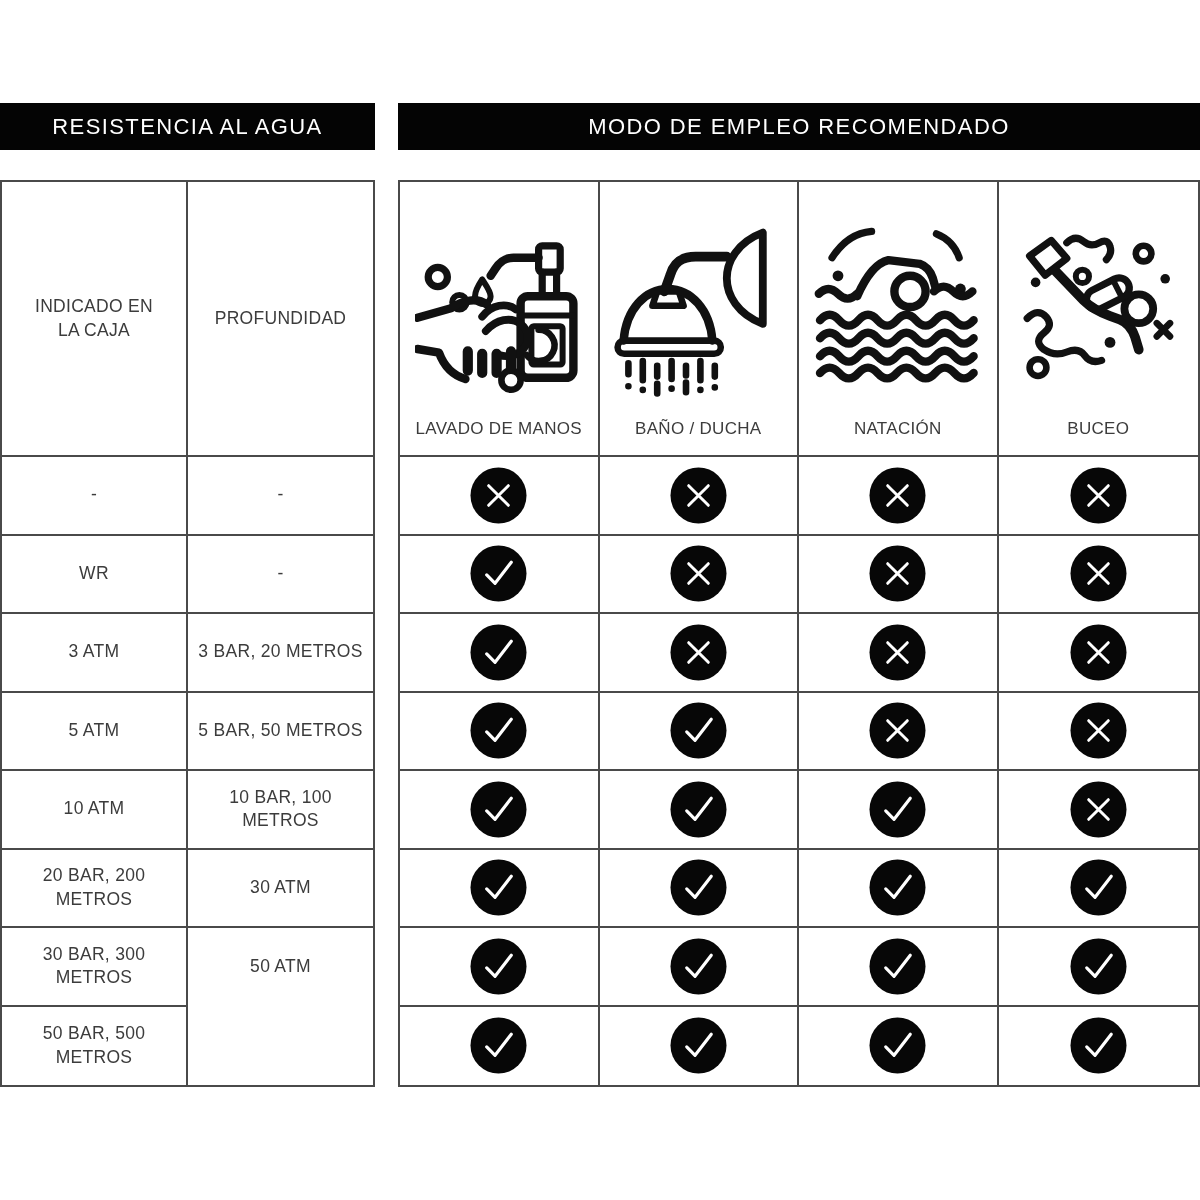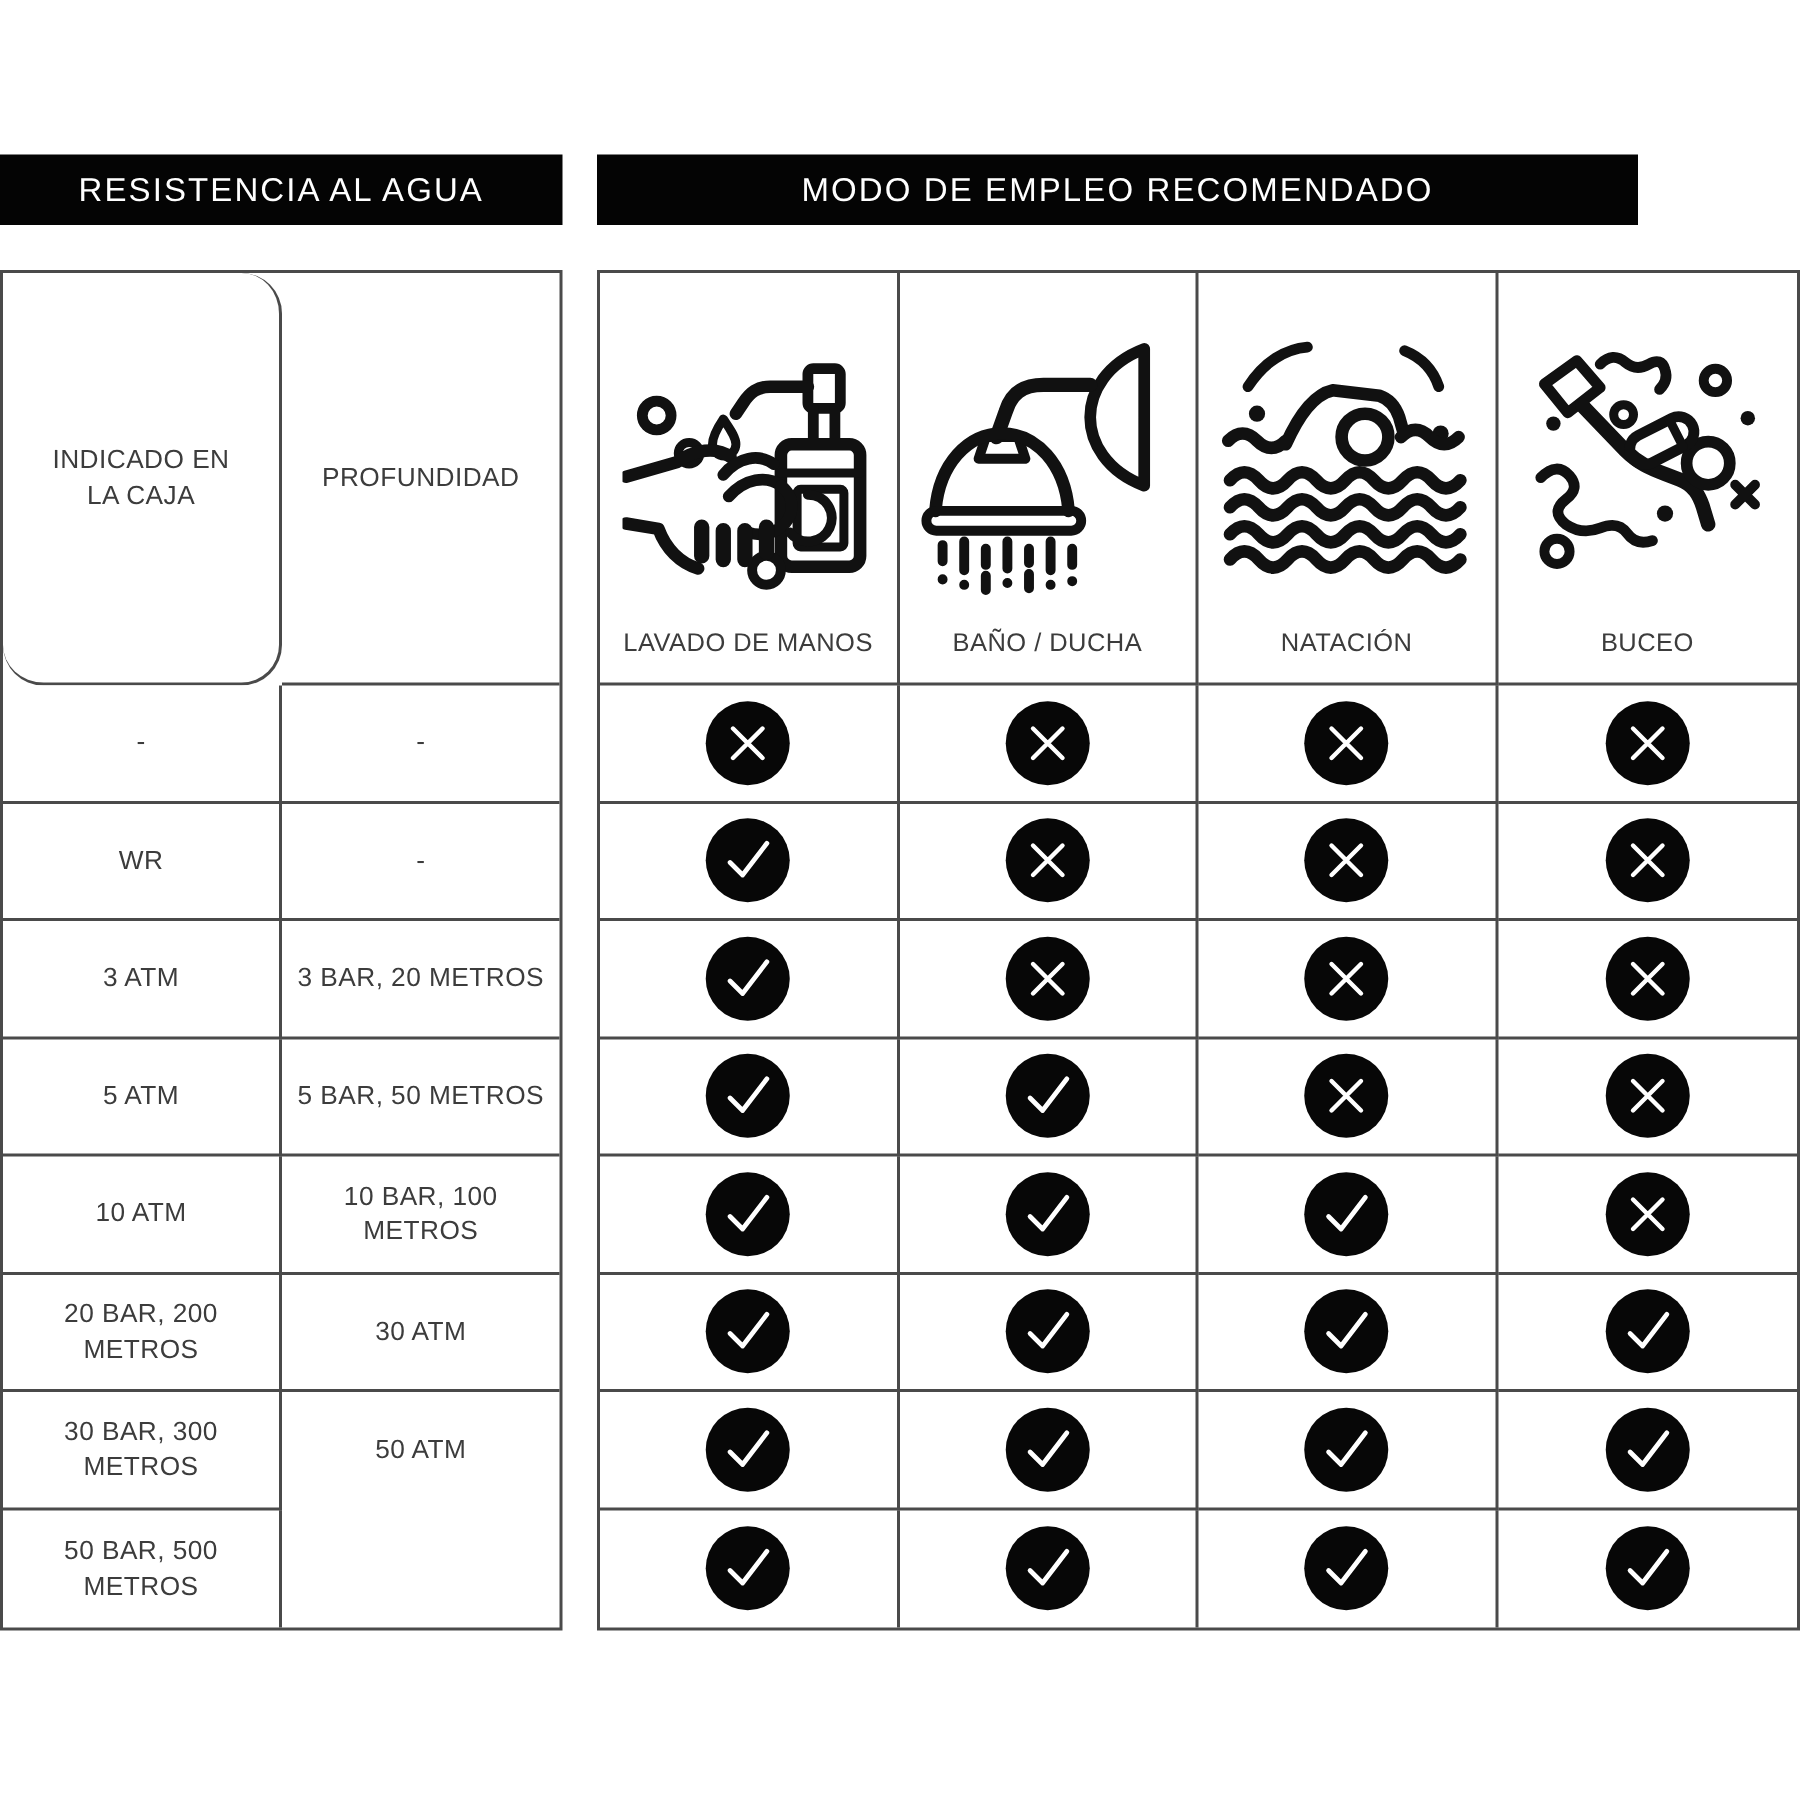--- a/index.html
+++ b/index.html
@@ -13,21 +13,21 @@
   .canvas{
     position:relative;width:1200px;height:1200px;background:#fff;overflow:hidden;
     font-family:"Liberation Sans", sans-serif;color:var(--ink);
   }
   .header-bar{
     position:absolute;top:103px;height:47px;background:var(--bar);
     color:#fff;display:flex;align-items:center;justify-content:center;
     font-size:22px;letter-spacing:1.4px;font-weight:400;
   }
   .header-bar.left{left:0;width:375px;}
-  .header-bar.right{left:398px;width:694px;}
+  .header-bar.right{left:398px;width:802px;}
 
   .grid-table{position:absolute;top:180px;display:grid;border:2px solid var(--border);box-sizing:border-box;background:#fff;}
   .left-table{left:0;width:375px;height:907px;grid-template-columns:186px 1fr;grid-template-rows:275px repeat(8,1fr);}
   .right-table{left:398px;width:802px;height:907px;grid-template-columns:repeat(4,1fr);grid-template-rows:275px repeat(8,1fr);}
 
   .cell{
     border-right:2px solid var(--border);border-bottom:2px solid var(--border);
     display:flex;align-items:center;justify-content:center;text-align:center;
     font-size:17.5px;letter-spacing:.3px;line-height:1.35;box-sizing:border-box;padding:2px 4px;
   }
@@ -46,21 +46,21 @@
 </style>
 </head>
 <body>
 
 <div class="canvas">
 
   <div class="header-bar left">RESISTENCIA AL AGUA</div>
   <div class="header-bar right">MODO DE EMPLEO RECOMENDADO</div>
 
   <div class="grid-table left-table">
-    <div class="cell" style="padding:16px 28px;border-radius:27px;">INDICADO EN LA CAJA</div>
+    <div class="cell" style="padding:16px 28px;">INDICADO EN LA CAJA</div>
     <div class="cell">PROFUNDIDAD</div>
 
     <div class="cell">-</div>
     <div class="cell">-</div>
     <div class="cell">WR</div>
     <div class="cell">-</div>
     <div class="cell">3 ATM</div>
     <div class="cell">3 BAR, 20 METROS</div>
     <div class="cell">5 ATM</div>
     <div class="cell">5 BAR, 50 METROS</div>

